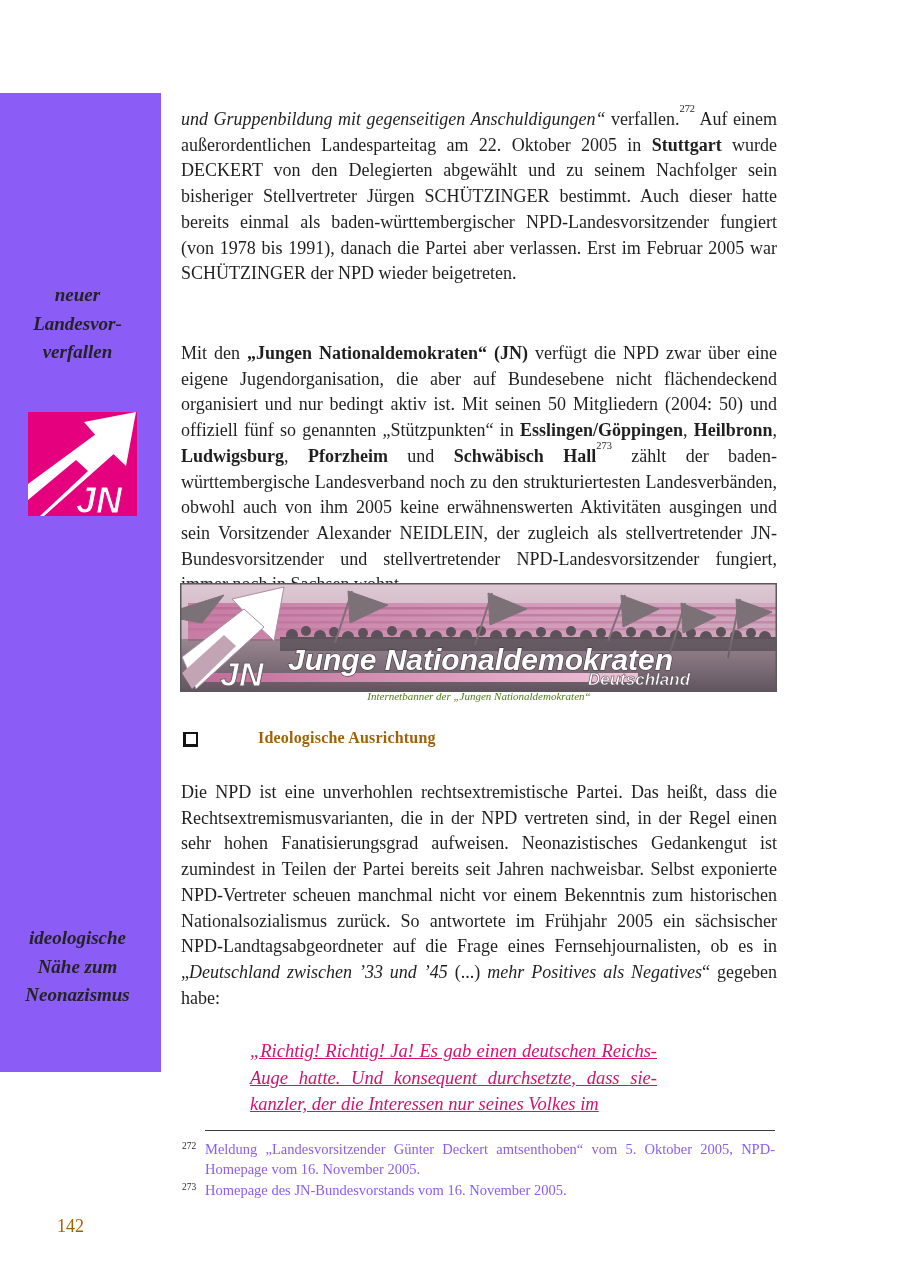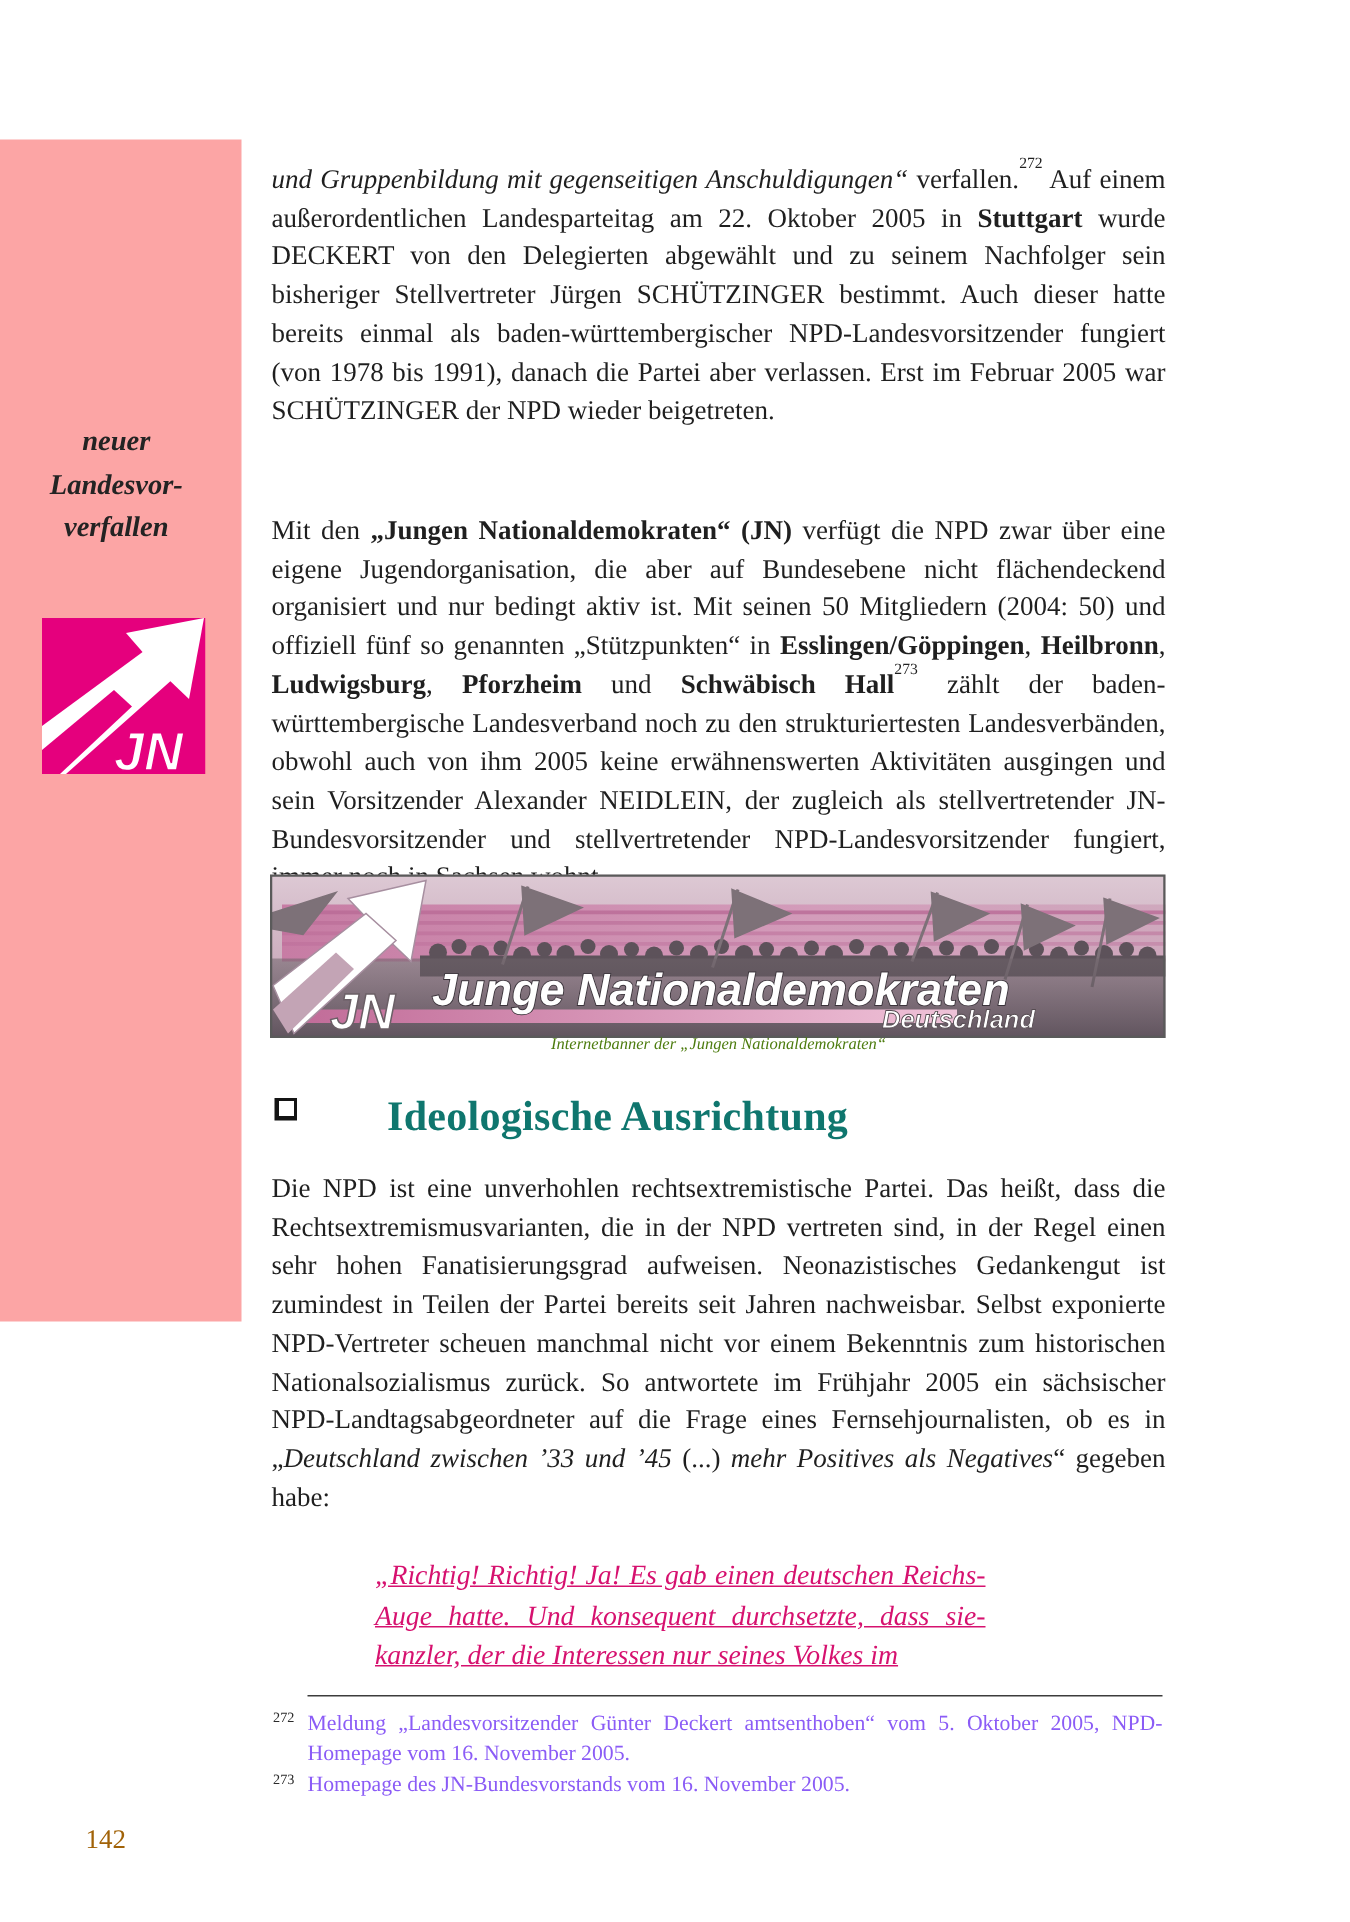--- a/index.html
+++ b/index.html
@@ -2,22 +2,22 @@
 <html><head>
 <meta charset="utf-8">
 <style>
   * { margin:0; padding:0; box-sizing:border-box; }
   html,body { background:#ffffff; }
   .page {
     position:relative; width:900px; height:1281px; background:#ffffff;
     font-family:"Liberation Serif", serif; color:#1f1f1f; overflow:hidden;
   }
   .sidebar {
-    position:absolute; left:0; top:93px; width:161px; height:788px;
-    background:#fca5a5;
+    position:absolute; left:0; top:93px; width:161px; height:979px;
+    background:#8b5cf6;
   }
   .margin-note {
     position:absolute; left:0; width:155px; text-align:center;
     font-weight:bold; font-style:italic; font-size:19px; line-height:28.5px;
     color:#232323;
   }
   .margin-note-1 { top:188px; }
   .margin-note-2 { top:831px; }
   .jn-logo { position:absolute; left:28px; top:319px; width:109px; height:104px; }
   .main-col { position:absolute; left:181px; width:596px; }
@@ -36,22 +36,22 @@
     position:absolute; left:181px; top:690px; width:596px; text-align:center;
     font-style:italic; font-size:11px; color:#4d7c0f;
   }
   .heading-row { position:absolute; left:181px; top:729px; width:596px; height:26px; }
   .heading-bullet {
     position:absolute; left:2px; top:3px; width:15px; height:15px;
     border:2px solid #141414; border-left-width:3px; border-bottom-width:3px;
     background:#ffffff;
   }
   .heading-label {
-    position:absolute; left:77px; top:0; font-weight:bold; font-size:28px;
-    color:#0f766e; letter-spacing:0.2px;
+    position:absolute; left:77px; top:0; font-weight:bold; font-size:16px;
+    color:#a16207; letter-spacing:0.2px;
   }
   .quote {
     position:absolute; left:250px; top:1038px; width:407px;
     font-style:italic; font-size:18.5px; line-height:26.5px;
   }
   .quote-line { text-align:justify; text-align-last:justify; white-space:nowrap;text-decoration:underline; }
   .quote-line:last-child { text-align-last:left; }
   .fn-rule { position:absolute; left:205px; top:1130px; width:570px; height:1px; background:#3c3c3c; }
   .footnote { position:absolute; left:181px; width:594px; font-size:14.5px; line-height:20px; }
   .fn-1 { top:1139px; }
@@ -65,20 +65,25 @@
 </head>
 <body>
 
 <div class="page">
 
   <div class="sidebar">
     <div class="margin-note margin-note-1">
         <div>neuer</div>
         <div>Landesvor-</div>
         <div>verfallen</div>
+      </div>
+    <div class="margin-note margin-note-2">
+        <div>ideologische</div>
+        <div>Nähe zum</div>
+        <div>Neonazismus</div>
       </div>
 
     <div class="jn-logo">
       <svg width="109" height="104" viewBox="0 0 109 104">
         <rect x="0" y="0" width="109" height="104" fill="#e5007d"></rect>
 
         <polygon points="56,10 108,0 98,54 76,33" fill="#ffffff"></polygon>
 
         <polygon points="0,72 68,22 88,40 16,104 0,104 0,88" fill="#ffffff"></polygon>
 

